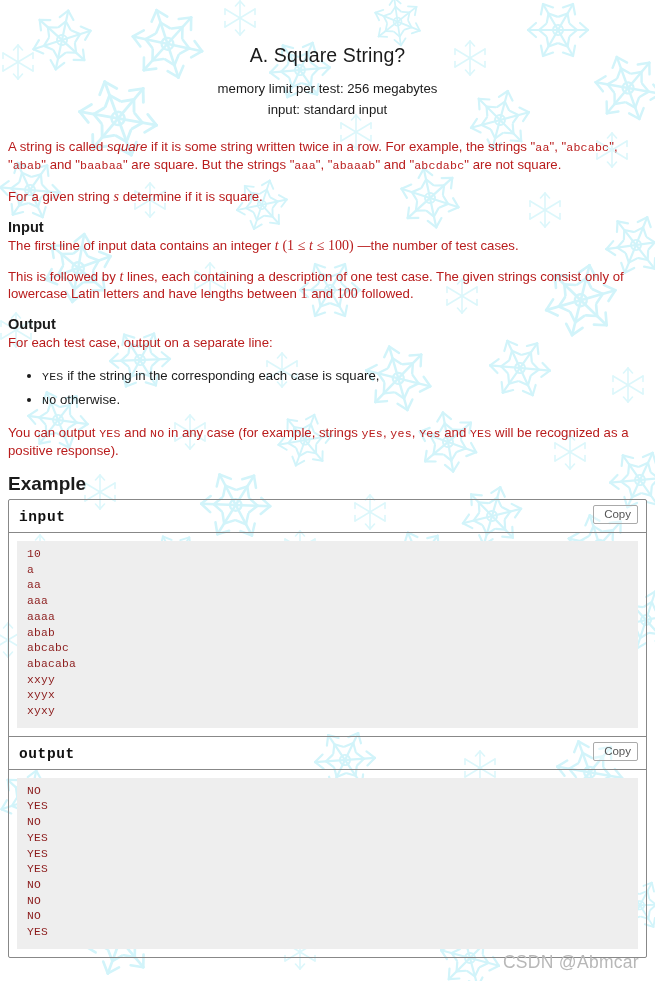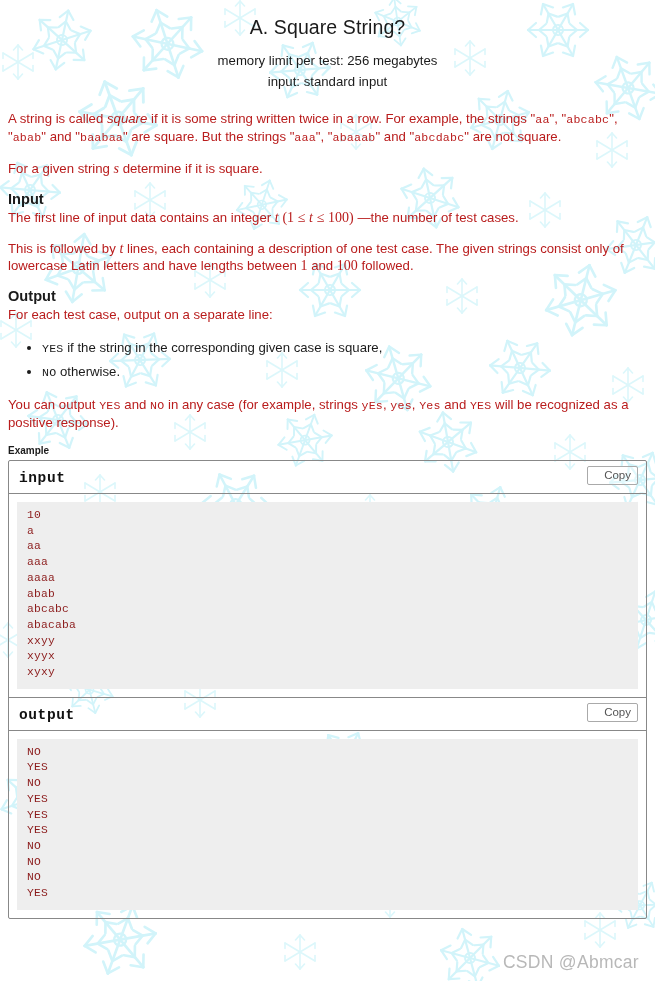--- a/index.html
+++ b/index.html
@@ -28,20 +28,21 @@
   #page {
     position: relative;
     z-index: 2;
     padding: 0 8px 0 8px;
   }
 
   
   .problem-header {
     text-align: center;
     padding-top: 8px;
+    margin-top: 28px;
   }
   .problem-title {
     font-size: 19.5px;
     font-weight: 400;
     color: #1b1b1b;
     margin: 8px 0 12px 0;
     letter-spacing: 0.1px;
   }
   .limit-line {
     font-size: 13.2px;
@@ -90,21 +91,21 @@
   ul.out-list li {
     font-size: 13.2px;
     line-height: 22px;
     margin-bottom: 1px;
     color: #1b1b1b;
   }
 
   
   .sample-tests { margin-top: 6px; }
   .sample-heading {
-    font-size: 10px;
+    font-size: 19px;
     font-weight: bold;
     margin: 0 0 4px 0;
   }
   .sample-box {
     border: 1px solid #888888;
     border-radius: 2px;
     overflow: hidden;
   }
   .io-title-bar {
     position: relative;
@@ -122,21 +123,21 @@
   .copy-btn {
     position: absolute;
     right: 8px;
     top: 5px;
     font-family: "Liberation Sans", sans-serif;
     font-size: 11.5px;
     color: #555555;
     background: rgba(255,255,255,0.35);
     border: 1px solid #aaaaaa;
     border-radius: 2px;
-    padding: 1px 6px 2px 16px;
+    padding: 1px 6px 2px 10px;
     cursor: pointer;
     line-height: 14px;
   }
   pre.io-data {
     margin: 8px;
     padding: 6px 0 8px 10px;
     background: #eeeeee;
     font-family: "Liberation Mono", "DejaVu Sans Mono", monospace;
     font-size: 11.3px;
     line-height: 15.7px;
@@ -307,21 +308,21 @@
     <div class="section-title">Input</div>
     <p class="para"><span>The first line of input data contains an integer </span><span class="mathit">t</span>&nbsp;<span class="mathrm">(</span><span class="mathrm">1</span> <span class="mathrm">≤</span> <span class="mathit">t</span> <span class="mathrm">≤</span> <span class="mathrm">100</span><span class="mathrm">)</span> <span>—the number of test cases.</span></p>
 
     <p class="para"><span>This is followed by </span><span class="mathit">t</span><span> lines, each containing a description of one test case. The given strings consist only of lowercase Latin letters and have lengths between </span><span class="mathrm">1</span><span> and </span><span class="mathrm">100</span><span> followed.</span></p>
   </div>
 
   <div>
     <div class="section-title">Output</div>
     <p class="para">For each test case, output on a separate line:</p>
     <ul class="out-list">
-      <li><span class="tt">YES</span><span> if the string in the corresponding given case is square,</span></li>
+      <li><span class="tt">YES</span><span> if the string in the corresponding each case is square,</span></li>
       <li><span class="tt">NO</span><span> otherwise.</span></li>
     </ul>
     <p class="para"><span>You can output </span><span class="tt">YES</span><span> and </span><span class="tt">NO</span><span> in any case (for example, strings </span><span class="tt">yEs</span><span>, </span><span class="tt">yes</span><span>, </span><span class="tt">Yes</span><span> and </span><span class="tt">YES</span><span> will be recognized as a positive response).</span></p>
   </div>
 
   <div class="sample-tests">
     <div class="sample-heading">Example</div>
     <div class="sample-box">
 
       <div class="io-title-bar">

